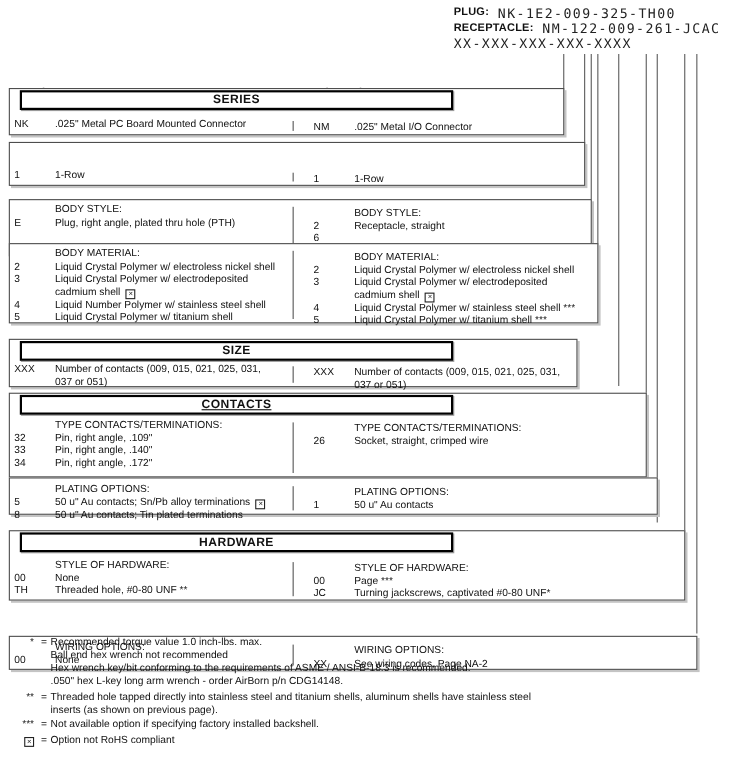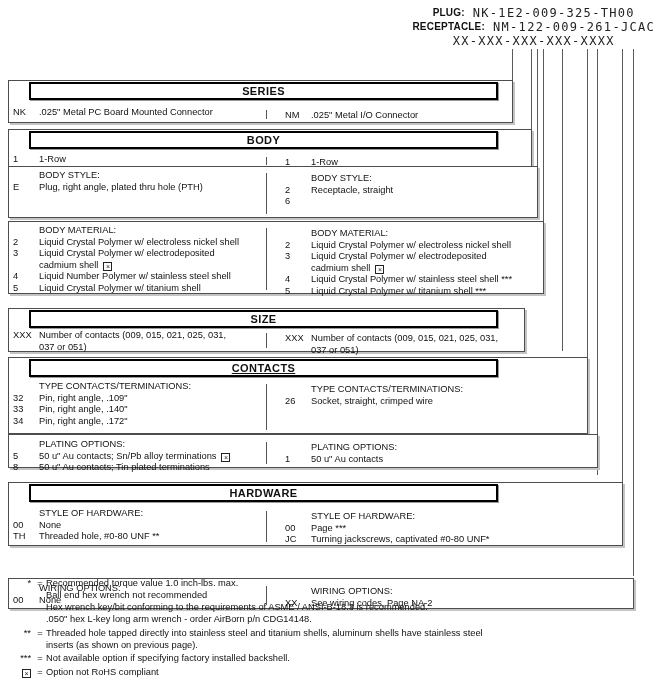--- a/index.html
+++ b/index.html
@@ -2,58 +2,58 @@
 <html><head>
 <meta charset="utf-8">
 <style>
   * { margin:0; padding:0; box-sizing:border-box; }
   html,body { background:#fff; }
   .page {
     position:relative; width:666px; height:698px; background:#fff; overflow:hidden;
     font-family:"Liberation Sans", sans-serif; color:#111;
   }
   
-  .pn { position:absolute; top:5px; right:11px; text-align:center; }
+  .pn { position:absolute; top:5px; right:11px; text-align:left; }
   .pn-row { height:14px; line-height:14px; white-space:nowrap; }
   .pn-label { font-weight:bold; font-size:10px; letter-spacing:.2px; vertical-align:middle; }
   .pn-value { font-family:"DejaVu Sans Mono", monospace; font-size:12px; letter-spacing:1.3px;
               margin-left:8px; vertical-align:middle; color:#222; }
   .pn-mask  { margin-left:0; }
   
   .leaders { position:absolute; left:0; top:0; }
   
   .top-label { position:absolute; top:78px; font-size:9.3px; color:#222; }
   #lbl-plug { left:18px; } #lbl-receptacle { left:281px; }
   
   .box { position:absolute; left:8px; background:#fff; border:1px solid #4d4d4d;
          box-shadow:2px 2px 0 #c4c4c4; }
   #box-series { top:80px;  height:43px; width:505px; }
   #box-body1  { top:129px; height:40px; width:524px; }
-  #box-body2  { top:166px; height:52px; width:530px; }
+  #box-body2  { top:181px; height:52px; width:530px; }
   #box-body3  { top:221px; height:73px; width:536px; }
   #box-size   { top:308px; height:44px; width:517px; }
   #box-c1     { top:357px; height:77px; width:580px; }
   #box-c2     { top:434px; height:34px; width:590px; }
   #box-h1     { top:482px; height:64px; width:615px; }
   #box-h2     { top:578px; height:31px; width:626px; }
   
-  .hdrbox { position:absolute; left:18px; width:469px; height:18px; background:#fff;
+  .hdrbox { position:absolute; left:18px; width:394px; height:18px; background:#fff;
             border:2px solid #000; z-index:6; text-align:center; font-weight:bold;
             font-size:11px; line-height:14px; letter-spacing:.4px;
-            box-shadow:1px 1px 0 #9a9a9a;margin-left:11px; }
+            box-shadow:1px 1px 0 #9a9a9a; }
   #hdr-series   { top:82px; }
   #hdr-body     { top:131px; }
   #hdr-size     { top:310px; }
   #hdr-contacts { top:359px;text-decoration:underline; }
   #hdr-hardware { top:484px; }
   
   .cols { display:flex; height:100%; align-items:stretch; }
   .colL { width:257px; flex:none; }
   .colR { flex:1; border-left:1px solid #555; padding-left:14px; margin:3px 0; }
-  .item { display:grid; grid-template-columns:26px 1fr; column-gap:0;
+  .item { display:grid; grid-template-columns:26px 1fr; column-gap:11px;
           padding-left:4px; line-height:11.6px; }
   .code { font-size:9.3px; white-space:nowrap; }
   .txt  { font-size:9.3px; white-space:pre-line; }
   #box-series .cols { padding-top:26px; }
   #box-body1  .cols { padding-top:24px; }
   #box-body2  .cols { padding-top:3px; }
   #box-body3  .cols { padding-top:3px; }
   #box-size   .cols { padding-top:21px; }
   #box-c1     .cols { padding-top:23px; }
   #box-c2     .cols { padding-top:4px; }
@@ -100,21 +100,20 @@
       <line x1="597.5" y1="49" x2="597.5" y2="475"></line>
       <line x1="622.5" y1="49" x2="622.5" y2="545"></line>
       <line x1="633.5" y1="49" x2="633.5" y2="576"></line>
     </g>
   </svg>
 
   <span class="top-label" id="lbl-plug">PLUG</span>
   <span class="top-label" id="lbl-receptacle">RECEPTACLE</span>
 
   <div class="hdrbox" id="hdr-series">SERIES</div>
-  <div class="hdrbox" id="hdr-body">BODY</div>
   <div class="hdrbox" id="hdr-size">SIZE</div>
   <div class="hdrbox" id="hdr-contacts">CONTACTS</div>
   <div class="hdrbox" id="hdr-hardware">HARDWARE</div>
 
   <div class="box" id="box-series">
     <div class="cols">
       <div class="colL">
         <div class="item">
           <span class="code">NK</span>
           <span class="txt">.025" Metal PC Board Mounted Connector</span>

